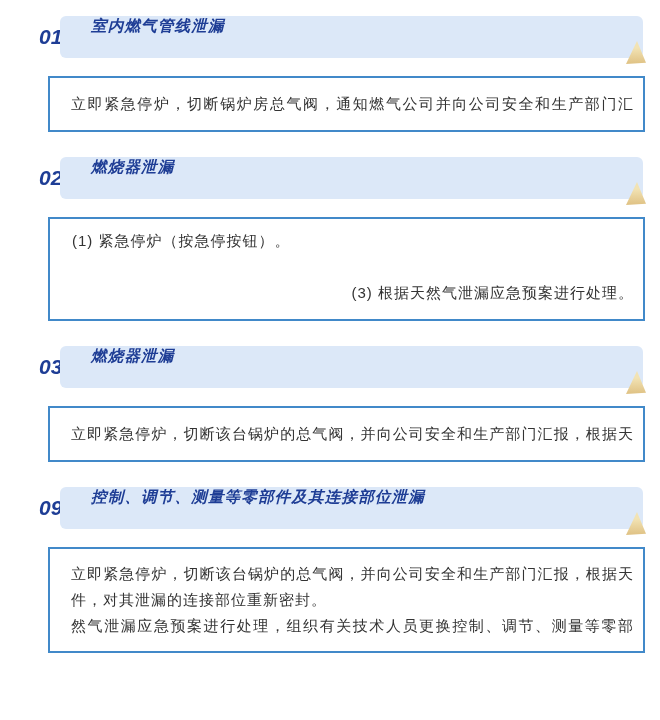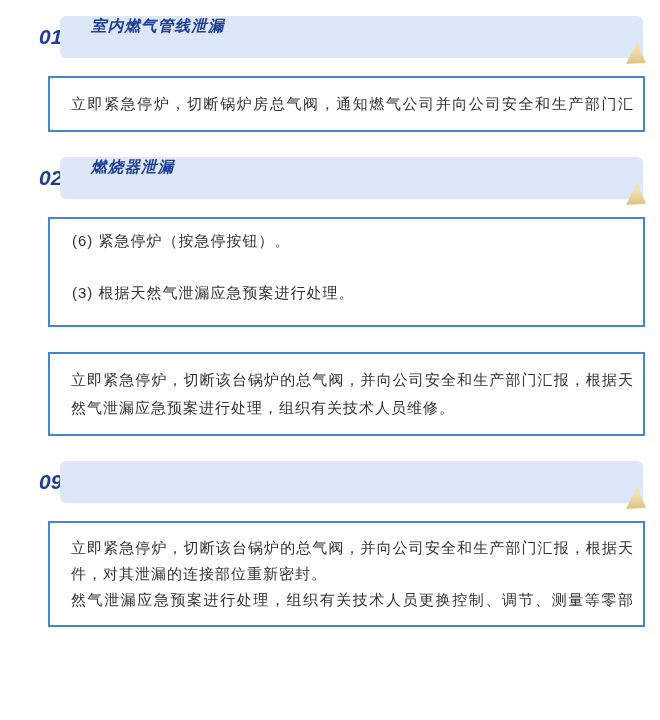--- a/index.html
+++ b/index.html
@@ -89,21 +89,21 @@
     text-align-last:justify;
   }
   .para{
     font-size:15px;
     color:var(--body-text,#333);
     line-height:24px;
     letter-spacing:1px;
     margin:0 0 28px 1px;
     white-space:nowrap;
   }
-  .para:last-child{margin-bottom:10px;}
+  .para:last-child{margin-bottom:4px;text-align:right;}
 </style>
 </head>
 <body>
 
 <div class="section">
   <div class="section-header">
     <div class="num-cell">
       <span class="num">01</span>
     </div>
     <div class="bar">
@@ -120,38 +120,47 @@
   <div class="section-header">
     <div class="num-cell">
       <span class="num">02</span>
     </div>
     <div class="bar">
       <span class="bar-title">燃烧器泄漏</span>
       <span class="fold"></span>
     </div>
   </div>
   <div class="content-box items">
-    <div class="para">(6) 紧急停炉（按急停按钮）。</div>
+    <div class="para">(1) 紧急停炉（按急停按钮）。</div>
     <div class="para">(3) 根据天然气泄漏应急预案进行处理。</div>
   </div>
 </div>
 
 <div class="section">
+  <div class="section-header">
+    <div class="num-cell">
+      <span class="num">03</span>
+    </div>
+    <div class="bar">
+      <span class="bar-title">燃烧器泄漏</span>
+      <span class="fold"></span>
+    </div>
+  </div>
   <div class="content-box">
     <div class="line fill">立即紧急停炉，切断该台锅炉的总气阀，并向公司安全和生产部门汇报，根据天</div>
-    <div class="line">然气泄漏应急预案进行处理，组织有关技术人员维修。</div>
   </div>
 </div>
 
 <div class="section">
   <div class="section-header">
     <div class="num-cell">
       <span class="num">09</span>
     </div>
     <div class="bar">
+      <span class="bar-title">控制、调节、测量等零部件及其连接部位泄漏</span>
       <span class="fold"></span>
     </div>
   </div>
   <div class="content-box three-line">
     <div class="line fill">立即紧急停炉，切断该台锅炉的总气阀，并向公司安全和生产部门汇报，根据天</div>
     <div class="line">件，对其泄漏的连接部位重新密封。</div>
     <div class="line fill">然气泄漏应急预案进行处理，组织有关技术人员更换控制、调节、测量等零部</div>
   </div>
 </div>
 

